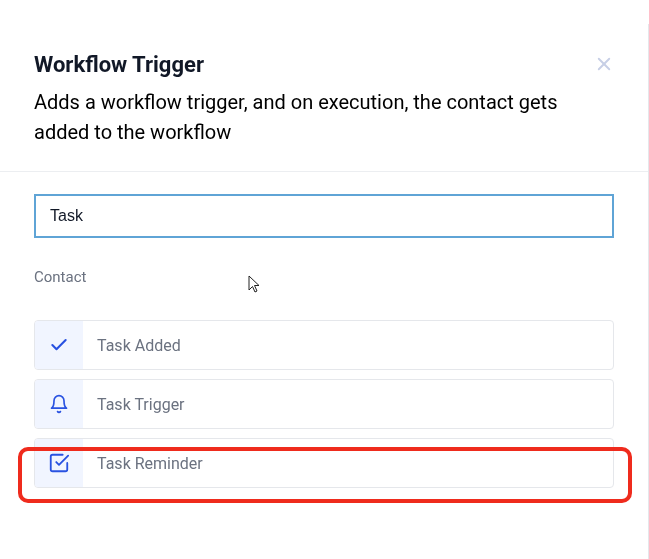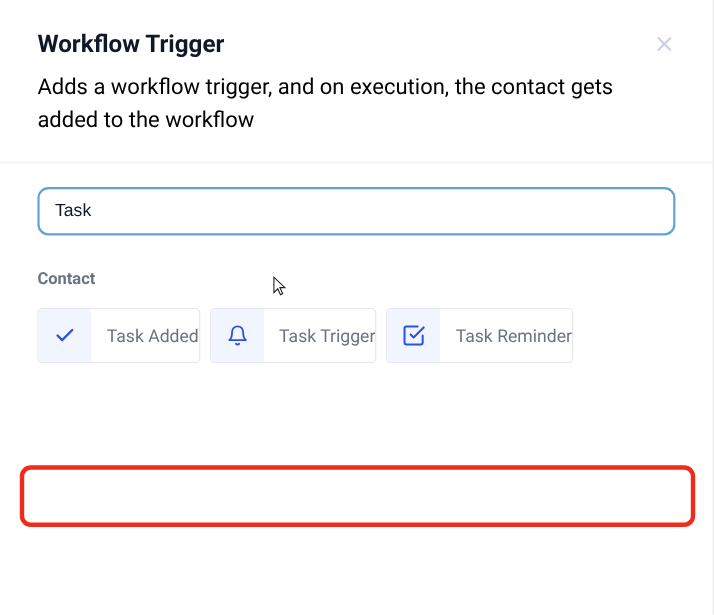--- a/index.html
+++ b/index.html
@@ -11,20 +11,21 @@
       position: relative;
     }
     .panel {
       border-right: 1px solid #e5e7eb;
       height: 100%;
       position: relative;
     }
     .header {
       padding: 28px 34px 24px 34px;
       position: relative;
+      margin-top: 24px;
     }
     .title {
       font-size: 22px;
       font-weight: 700;
       color: #111827;
       margin-bottom: 10px;
     }
     .description {
       font-size: 20px;
       color: #000000;
@@ -47,36 +48,36 @@
       border-top: 1px solid #eceef1;
       width: 100%;
     }
     .body {
       padding: 22px 34px 0 34px;
     }
     .search-input {
       width: 100%;
       height: 44px;
       border: 2px solid #5fa4d6;
-      border-radius: 10px;
+      border-radius: 0;
       padding: 0 14px;
       font-size: 16px;
       color: #111827;
       outline: none;
     }
     .section-label {
       font-size: 15px;
-      font-weight: 700;
+      font-weight: 400;
       color: #6b7280;
       margin-top: 30px;
-      margin-bottom: 18px;
+      margin-bottom: 34px;
     }
     .option-list {
       display: flex;
-      flex-direction: row;
+      flex-direction: column;
       gap: 9px;
     }
     .option {
       display: flex;
       align-items: center;
       border: 1px solid #e5e7eb;
       border-radius: 4px;
       height: 50px;
       cursor: pointer;
       background: #fff;

